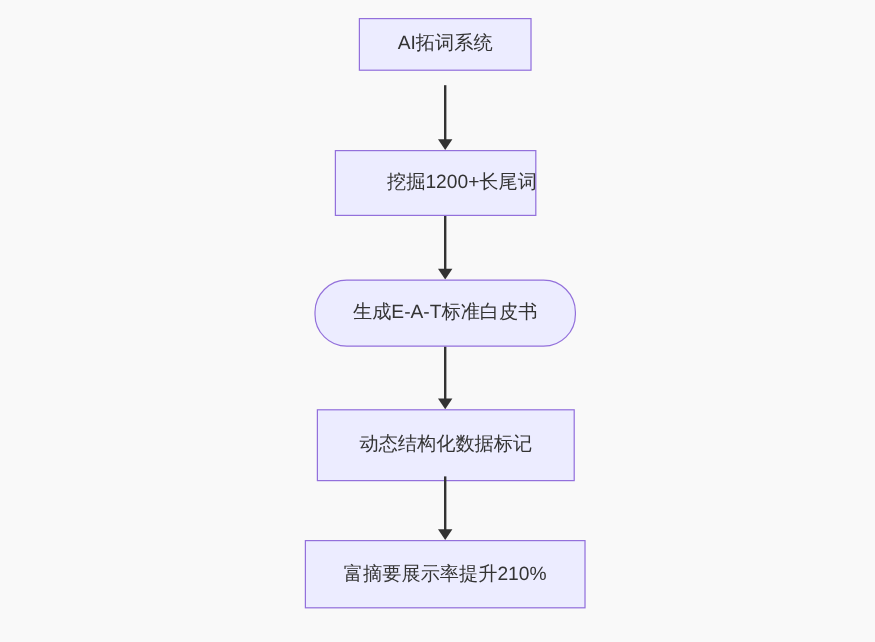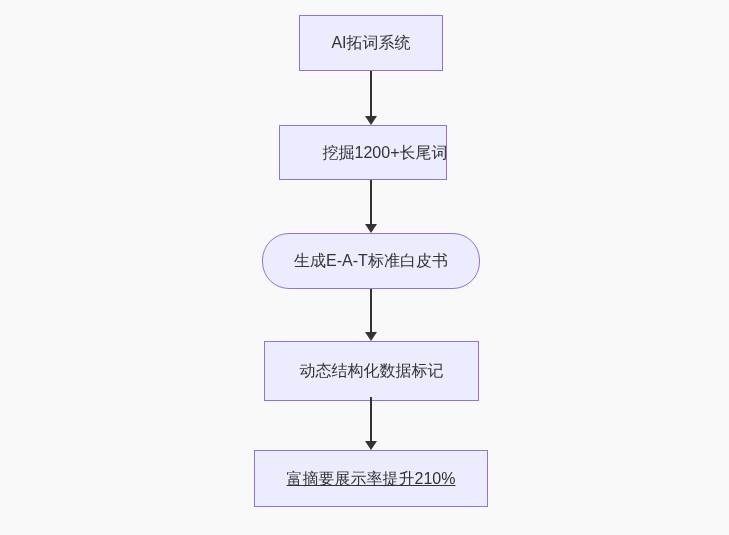--- a/index.html
+++ b/index.html
@@ -50,21 +50,21 @@
     border-right: 6px solid transparent;
     border-top: 9px solid var(--arrow, #333333);
     margin-top: -1px;
   }
 </style>
 </head>
 <body>
 
 <div class="canvas">
 
-  <div class="node" style="left:299px; top:15px; width:144px; height:56px;">
+  <div class="node" style="left:299px; top:15px; width:144px; height:44px;">
     <span>AI拓词系统</span>
   </div>
 
   <div class="edge" style="left:364px; top:71px; height:54px;">
     <div class="edge-line"></div>
     <div class="edge-head"></div>
   </div>
 
   <div class="node" style="left:279px; top:125px; width:168px; height:55px;padding-left:44px;">
     <span>挖掘1200+长尾词</span>
@@ -86,17 +86,17 @@
 
   <div class="node" style="left:264px; top:341px; width:215px; height:60px;">
     <span>动态结构化数据标记</span>
   </div>
 
   <div class="edge" style="left:364px; top:397px; height:53px;">
     <div class="edge-line"></div>
     <div class="edge-head"></div>
   </div>
 
-  <div class="node" style="left:254px; top:450px; width:234px; height:57px;text-decoration:underline;">
+  <div class="node" style="left:254px; top:450px; width:234px; height:57px;">
     <span>富摘要展示率提升210%</span>
   </div>
 
 </div>
 
 </body></html>

